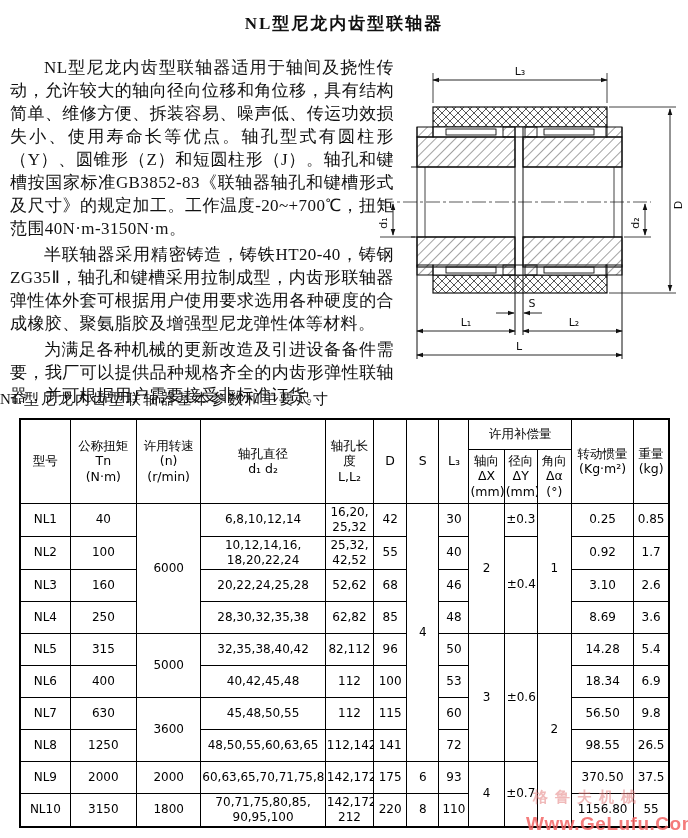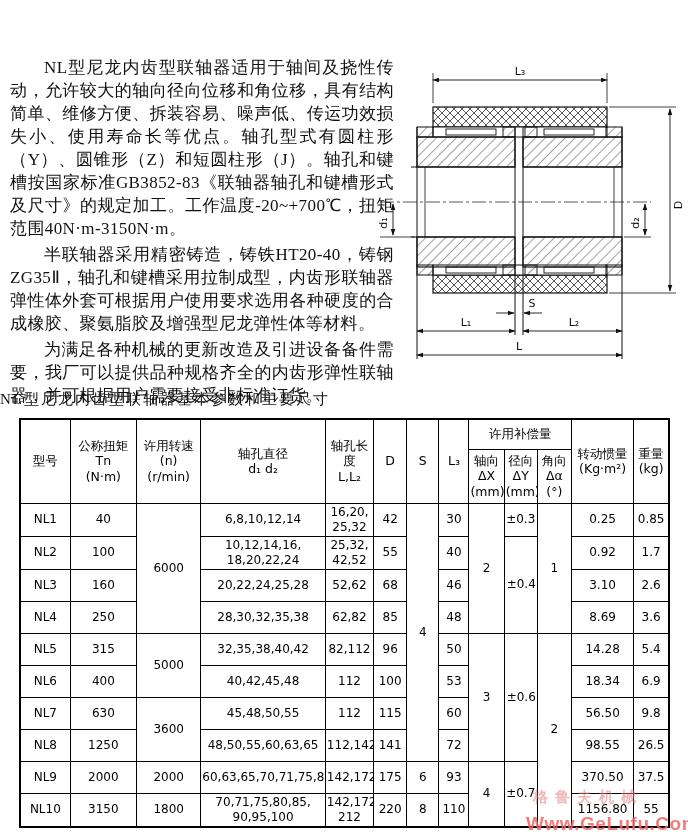--- a/index.html
+++ b/index.html
@@ -29,20 +29,21 @@
   .wm1{position:absolute;left:533px;top:788px;font-size:15px;letter-spacing:7px;white-space:nowrap;
        color:rgba(227,128,128,.55);font-weight:bold;}
   .wm2{position:absolute;left:526px;top:813px;font-size:19px;font-weight:bold;white-space:nowrap;
        font-family:"Liberation Sans",sans-serif;color:rgba(242,100,100,.85);letter-spacing:.5px;}
 </style>
 </head>
 <body>
 
 <div class="page">
 
+  <div class="doc-title">NL型尼龙内齿型联轴器</div>
 
   <div class="intro">
     <p>NL型尼龙内齿型联轴器适用于轴间及挠性传动，允许较大的轴向径向位移和角位移，具有结构简单、维修方便、拆装容易、噪声低、传运功效损失小、使用寿命长等优点。轴孔型式有圆柱形（Y）、圆锥形（Z）和短圆柱形（J）。轴孔和键槽按国家标准GB3852-83《联轴器轴孔和键槽形式及尺寸》的规定加工。工作温度-20~+700℃，扭矩范围40N·m-3150N·m。</p>
     <p>半联轴器采用精密铸造，铸铁HT20-40，铸钢ZG35Ⅱ，轴孔和键槽采用拉制成型，内齿形联轴器弹性体外套可根据用户使用要求选用各种硬度的合成橡胶、聚氨脂胶及增强型尼龙弹性体等材料。</p>
     <p>为满足各种机械的更新改造及引进设备备件需要，我厂可以提供品种规格齐全的内齿形弹性联轴器，并可根据用户需要接受非标准订货。</p>
   </div>
 
   <div class="diagram">
     <svg viewBox="0 0 310 318" xmlns="http://www.w3.org/2000/svg">
       <defs>

